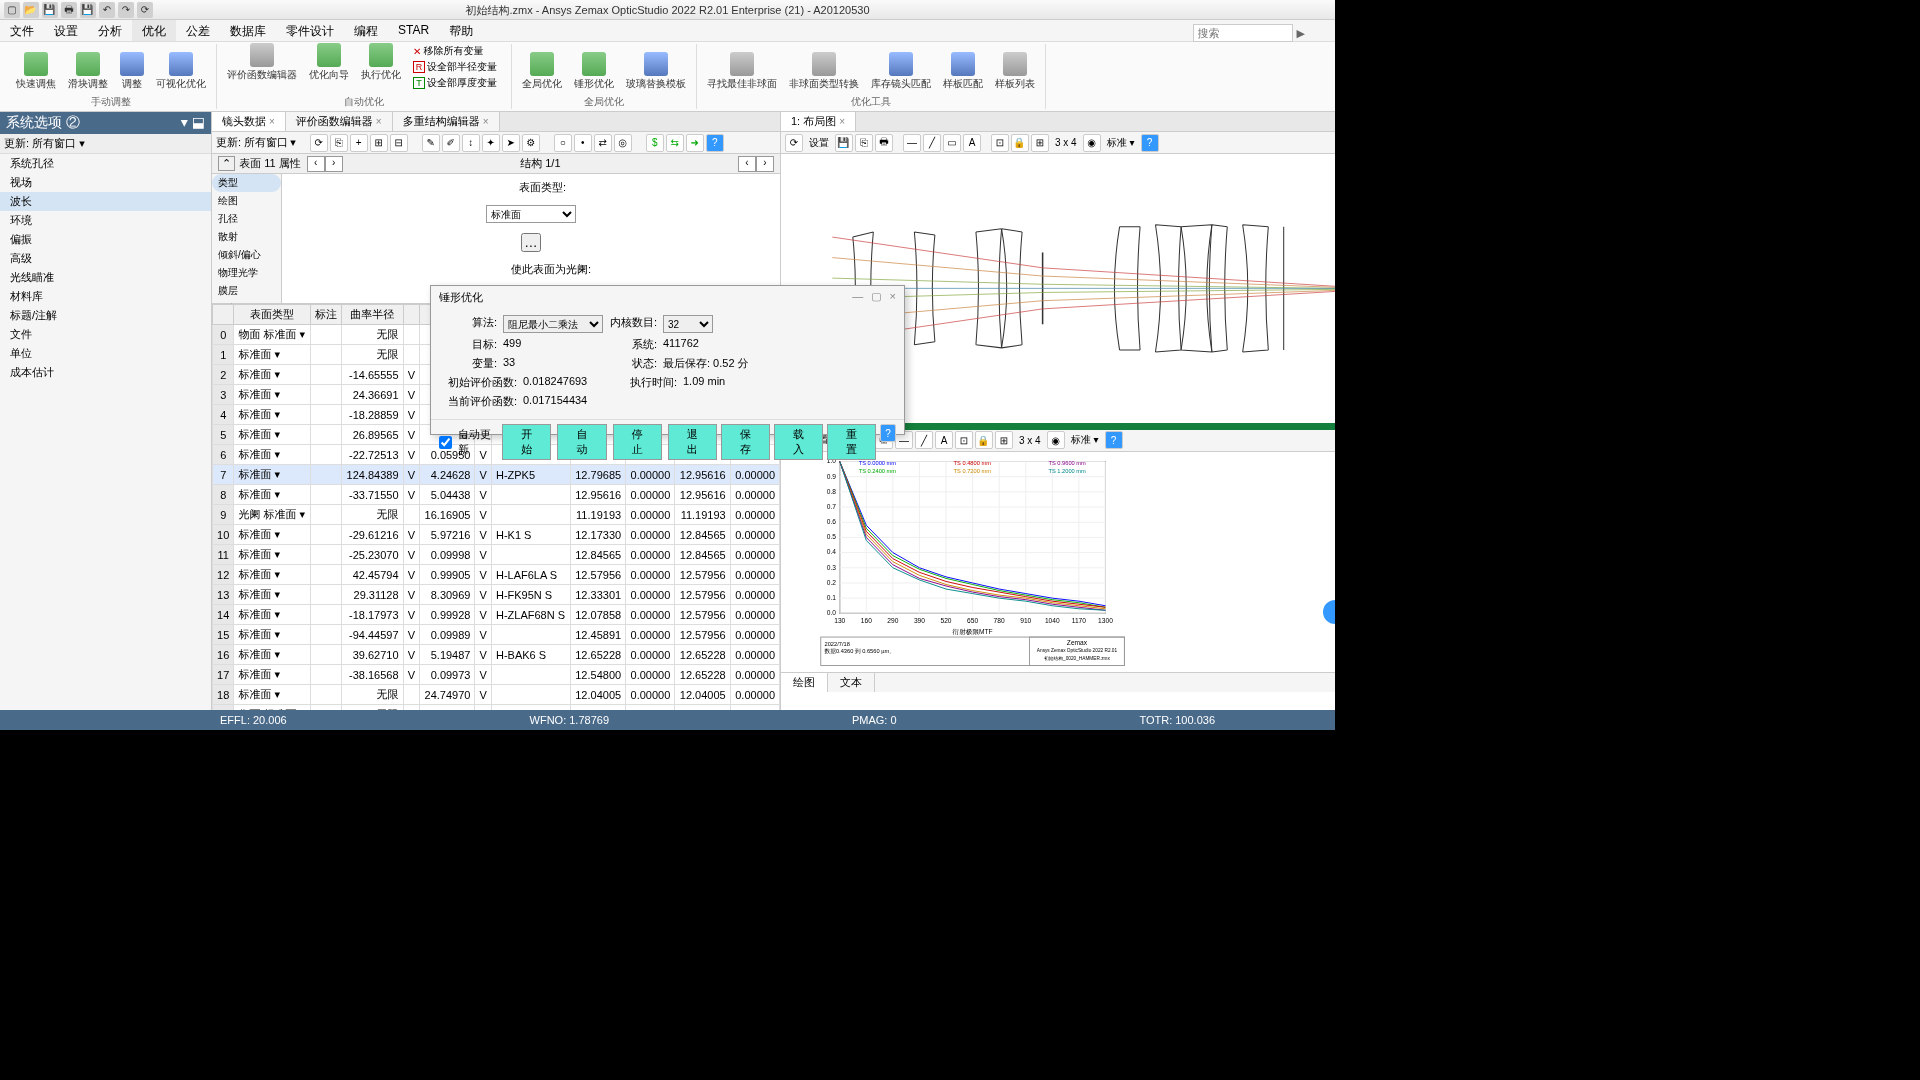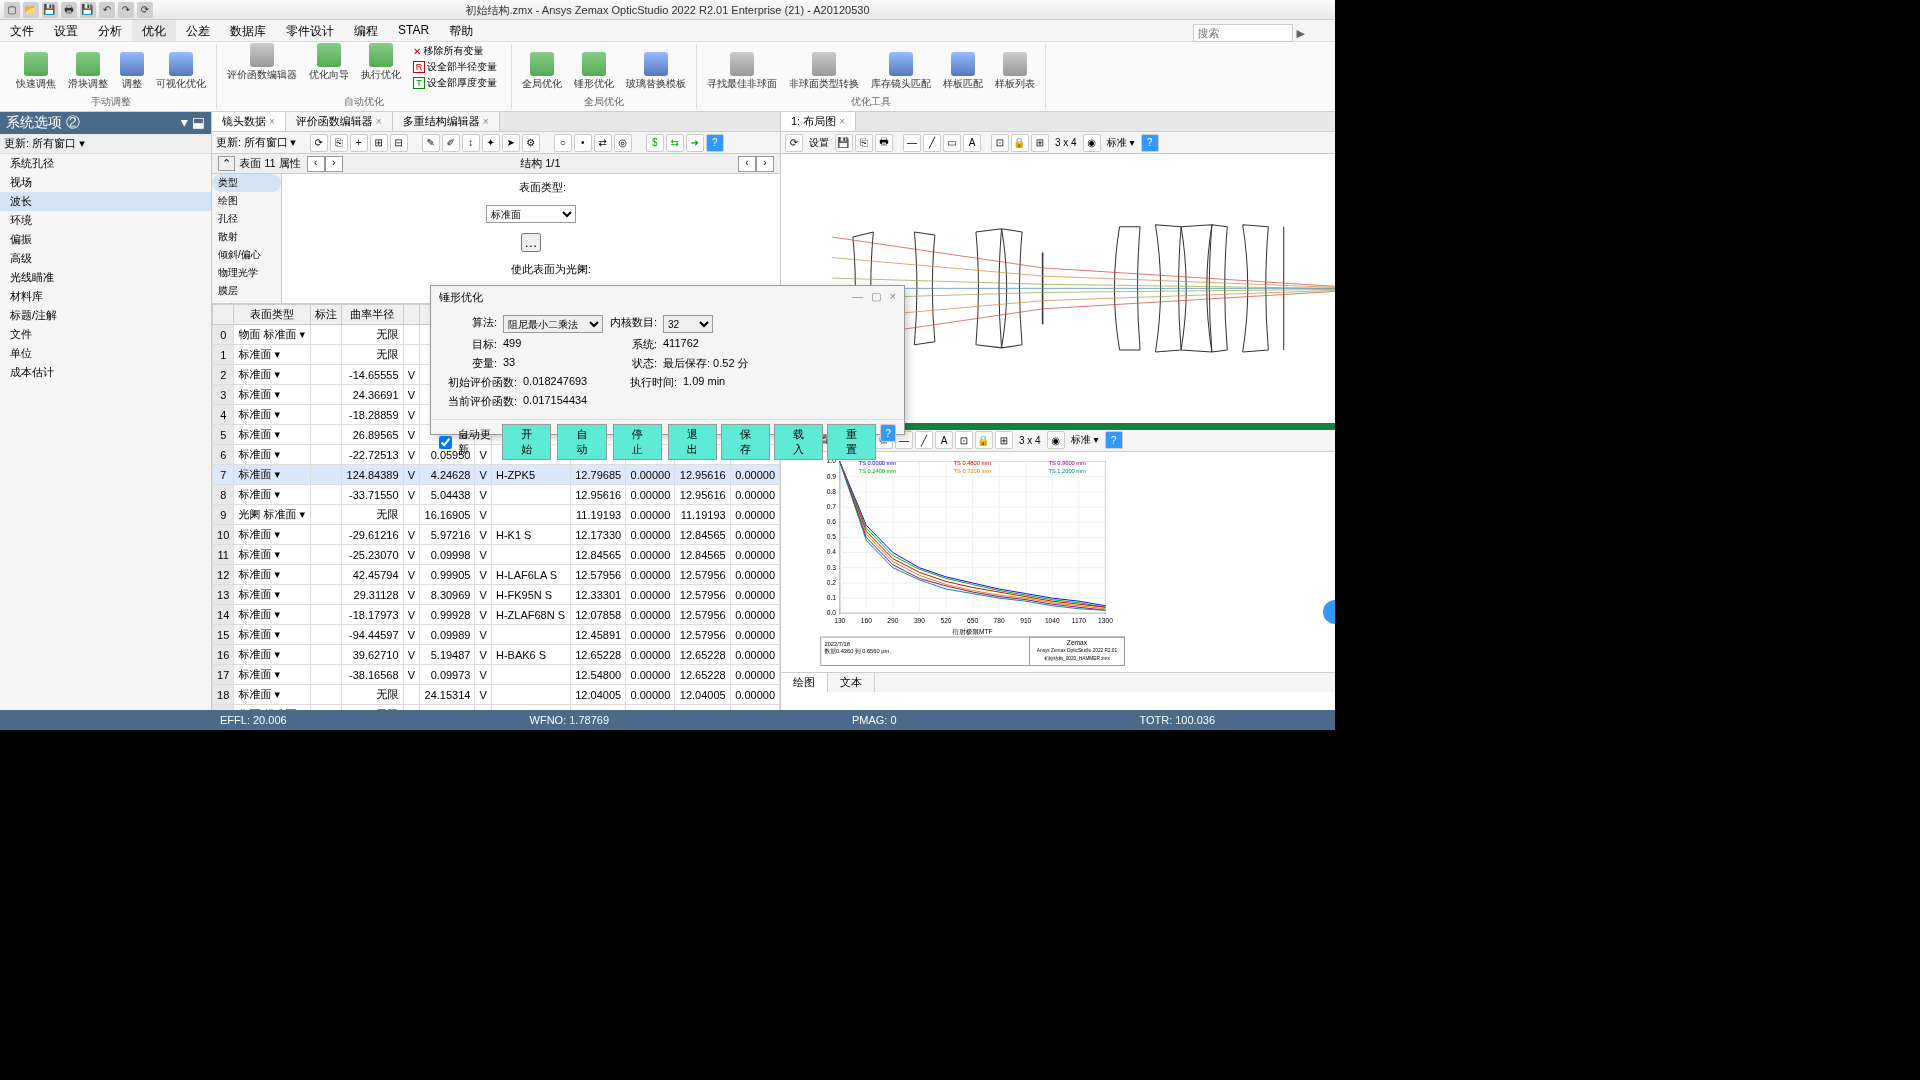--- a/index.html
+++ b/index.html
@@ -608,21 +608,21 @@
                 <td>0.00000</td>
                 <td>12.65228</td>
                 <td>0.00000</td>
               </tr>
               <tr>
                 <td class="row-hdr ctr">18</td>
                 <td class="lft">标准面 ▾</td>
                 <td></td>
                 <td>无限</td>
                 <td class="ctr"></td>
-                <td>24.15314</td>
+                <td>24.74970</td>
                 <td class="ctr">V</td>
                 <td class="lft"></td>
                 <td>12.04005</td>
                 <td>0.00000</td>
                 <td>12.04005</td>
                 <td>0.00000</td>
               </tr>
               <tr>
                 <td class="row-hdr ctr">19</td>
                 <td class="lft">像面 标准面 ▾</td>

